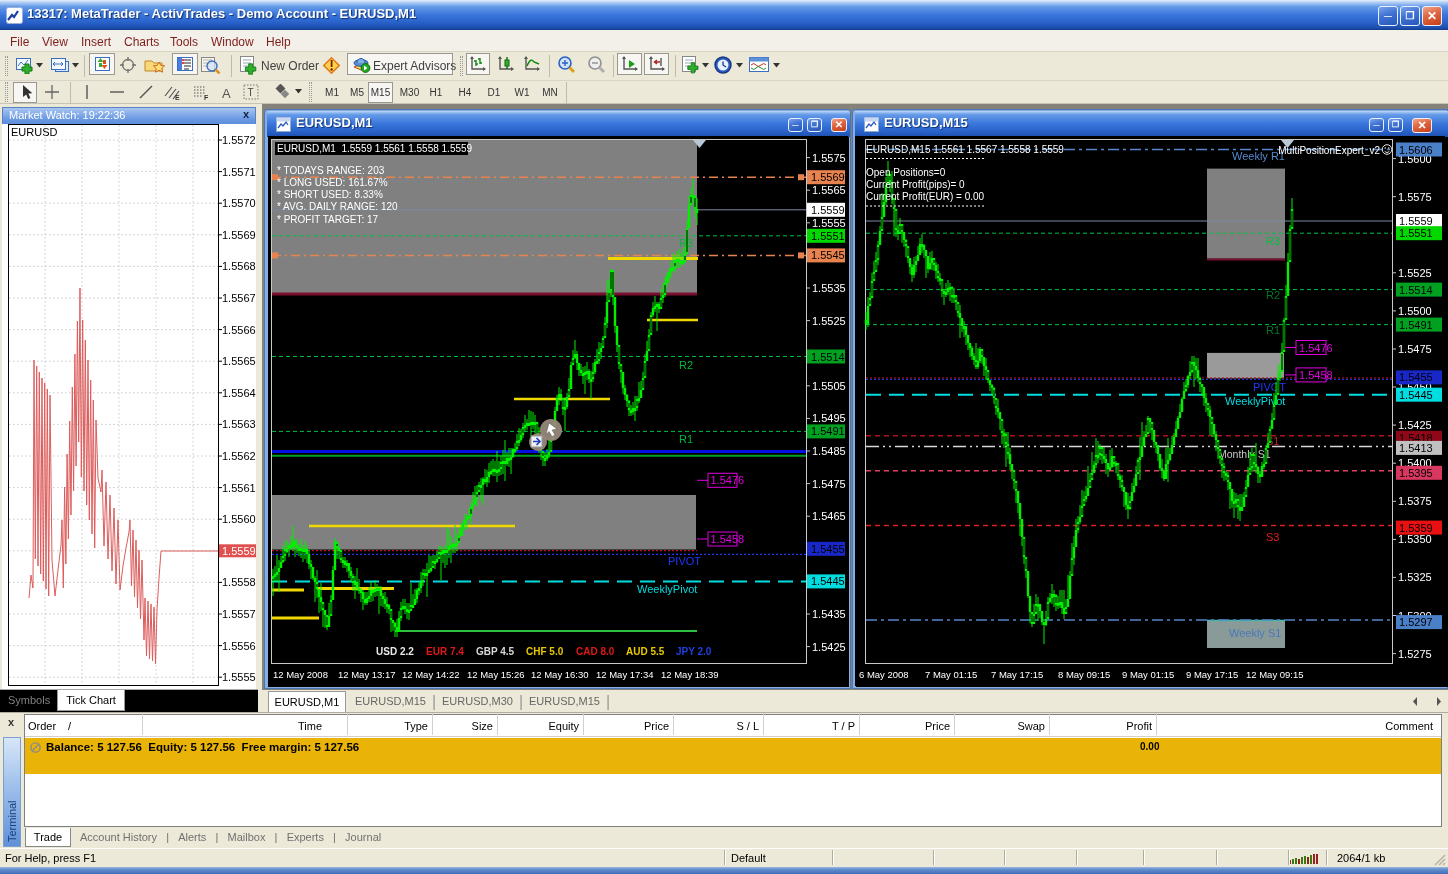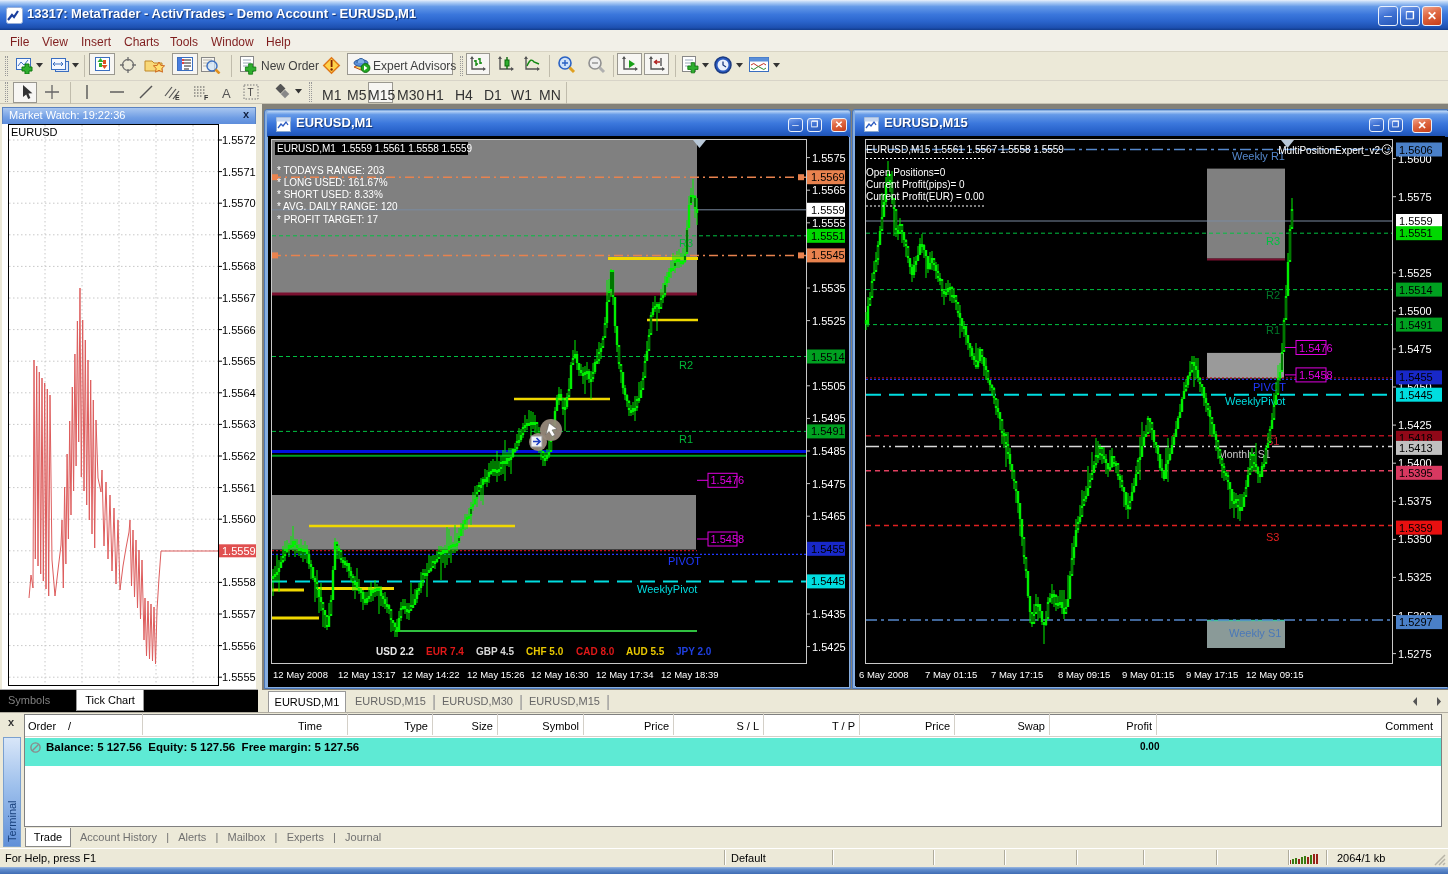--- a/index.html
+++ b/index.html
@@ -15,21 +15,21 @@
 .wbtn.red{background:linear-gradient(160deg,#f2a48c 0%,#e06a44 40%,#c63d18 100%)}
 #menubar{left:0;top:30px;width:1448px;height:22px;background:#f2f0e8;border-bottom:1px solid #d8d4c4}
 #menubar span{position:absolute;top:5px;font-size:12px;color:#7f1d1d}
 .tb{left:0;width:1448px;background:#ece9d8}
 #tb1{top:52px;height:29px;border-bottom:1px solid #d8d4c8}
 #tb2{top:81px;height:23px;border-bottom:1px solid #c8c4b4}
 .grip{width:3px;border-left:1px dotted #999;border-right:1px dotted #999;height:20px}
 .sep{width:1px;background:#c0bcac;height:22px}
 .press{border:1px solid #9a9890;background:#f7f6f3}
 .tbtxt{font-size:12px;color:#404040}
-.tf{font-size:14px;color:#333;text-align:left}
+.tf{font-size:10px;color:#333;text-align:center}
 svg{display:block}
 #statusbar{left:0;top:848px;width:1448px;height:19px;background:#ece9d8;border-top:1px solid #fff;font-size:11px;color:#000}
 .scell{position:absolute;top:2px;bottom:2px;width:1px;background:#b0ac9c;box-shadow:1px 0 0 #fff}
 #bluebar{left:0;top:867px;width:1448px;height:7px;background:linear-gradient(180deg,#9db9e0 0%,#6691d0 30%,#3f6cb4 100%)}
 </style></head><body>
 <div id="app">
 
 <div id="titlebar" class="abs">
  <svg class="abs" style="left:6px;top:7px" width="17" height="17">
         <rect x="0.5" y="0.5" width="16" height="16" rx="2" fill="#fff" stroke="#9ab0d8"></rect>
@@ -305,21 +305,21 @@
       <text x="222" y="586.4" font-size="11" fill="#000">1.5558</text>
       <path d="M218 614.0 h4" stroke="#000"></path>
       <text x="222" y="618.0" font-size="11" fill="#000">1.5557</text>
       <path d="M218 645.6 h4" stroke="#000"></path>
       <text x="222" y="649.6" font-size="11" fill="#000">1.5556</text>
       <path d="M218 677.2 h4" stroke="#000"></path>
       <text x="222" y="681.2" font-size="11" fill="#000">1.5555</text>
     </svg>
 <div class="abs" style="left:0px;top:689px;width:258px;height:23px;background:#000000;border-top:1px solid #aaa">
  <div class="abs" style="left:8px;top:4px;font-size:11px;color:#808080">Symbols</div>
- <div class="abs" style="left:76px;top:0px;width:68px;height:21px;background:#fff;border:1px solid #999;border-top:none;font-size:11px;color:#000;text-align:center;padding-top:4px">Tick Chart</div>
+ <div class="abs" style="left:57px;top:0px;width:68px;height:21px;background:#fff;border:1px solid #999;border-top:none;font-size:11px;color:#000;text-align:center;padding-top:4px">Tick Chart</div>
 </div>
 <div class="abs" style="left:262px;top:104px;width:1186px;height:608px;background:#848279"></div>
 <div class="abs" style="left:264px;top:109px;width:587px;height:580px;background:#87aee0;border:1px solid #4a76b8;border-radius:3px 3px 0 0">
  <div class="abs" style="left:2px;top:1px;width:583px;height:26px;border-radius:2px 2px 0 0;background:linear-gradient(180deg,#bcd6f6 0%,#659ae8 14%,#3b77dc 48%,#2a64cc 75%,#1d50b0 100%)">
   <svg class="abs" style="left:9px;top:6px" width="15" height="15">
           <rect x="0.5" y="0.5" width="14" height="14" fill="#fff" stroke="#8aa8d0"></rect>
           <rect x="0.5" y="0.5" width="14" height="4" fill="#c8d8f0"></rect>
           <path d="M2 11 l3 -4 2 2 3 -4 2 3" stroke="#2a5ac0" fill="none" stroke-width="1.3"></path>
         </svg>
   <div class="abs" style="left:29px;top:4px;font-size:13px;font-weight:bold;color:#fff;text-shadow:1px 1px 1px #10306e">EURUSD,M1</div>
@@ -587,30 +587,30 @@
  <div class="abs" style="left:3px;top:24px;width:18px;height:110px;background:linear-gradient(180deg,#d8e6f8 0%,#9ec0ec 45%,#6090d8 100%);border:1px solid #7aa0d0">
    <div class="abs" style="left:2px;top:104px;font-size:11px;color:#18407c;transform:rotate(-90deg);transform-origin:0 0;white-space:nowrap">Terminal</div>
  </div>
  <div class="abs" style="left:24px;top:1px;width:1418px;height:113px;background:#fff;border:1px solid #808080">
   <div class="abs" style="left:0;top:0;width:100%;height:22px;border-bottom:1px solid #d4d0c8;font-size:11px;color:#000">
     <span class="abs" style="left:3px;top:5px">Order</span>
           <span class="abs" style="left:43px;top:5px">/</span>
     <span class="abs" style="left:255px;top:5px;width:60px;text-align:center">Time</span>
     <span class="abs" style="left:343px;top:5px;width:60px;text-align:right">Type</span>
     <span class="abs" style="left:408px;top:5px;width:60px;text-align:right">Size</span>
-    <span class="abs" style="left:494px;top:5px;width:60px;text-align:right">Symbol</span>
+    <span class="abs" style="left:494px;top:5px;width:60px;text-align:right">Equity</span>
     <span class="abs" style="left:584px;top:5px;width:60px;text-align:right">Price</span>
     <span class="abs" style="left:674px;top:5px;width:60px;text-align:right">S / L</span>
     <span class="abs" style="left:770px;top:5px;width:60px;text-align:right">T / P</span>
     <span class="abs" style="left:865px;top:5px;width:60px;text-align:right">Price</span>
     <span class="abs" style="left:960px;top:5px;width:60px;text-align:right">Swap</span>
     <span class="abs" style="left:1067px;top:5px;width:60px;text-align:right">Profit</span>
     <span class="abs" style="left:1348px;top:5px;width:60px;text-align:right">Comment</span>
   </div>
-  <div class="abs" style="left:0px;top:23px;width:1416px;height:28px;background:#5eead4">
+  <div class="abs" style="left:0px;top:23px;width:1416px;height:36px;background:#eab308">
     <svg class="abs" style="left:5px;top:4px" width="11" height="11">
             <circle cx="5.5" cy="5.5" r="4.6" fill="none" stroke="#8a8a8a" stroke-width="1.4"></circle>
             <path d="M2.3 8.7 L8.7 2.3" stroke="#8a8a8a" stroke-width="1.4"></path>
           </svg>
     <span class="abs" style="left:21px;top:3px;font-size:11.5px;font-weight:bold;color:#000">Balance: 5 127.56&nbsp; Equity: 5 127.56&nbsp; Free margin: 5 127.56</span>
     <span class="abs" style="left:1115px;top:3px;width:60px;text-align:left;font-size:10px;font-weight:bold;color:#000">0.00</span>
   </div>
  </div>
  <div class="abs" style="left:25px;top:115px;width:46px;height:19px;background:#fff;border:1px solid #888;border-top:none;font-size:11px;text-align:center;padding-top:3px">Trade</div>
  <div class="abs" style="left:80px;top:118px;font-size:11px;color:#707070">Account History&nbsp; &nbsp;|&nbsp; &nbsp;Alerts&nbsp; &nbsp;|&nbsp; &nbsp;Mailbox&nbsp; &nbsp;|&nbsp; &nbsp;Experts&nbsp; &nbsp;|&nbsp; &nbsp;Journal</div>

